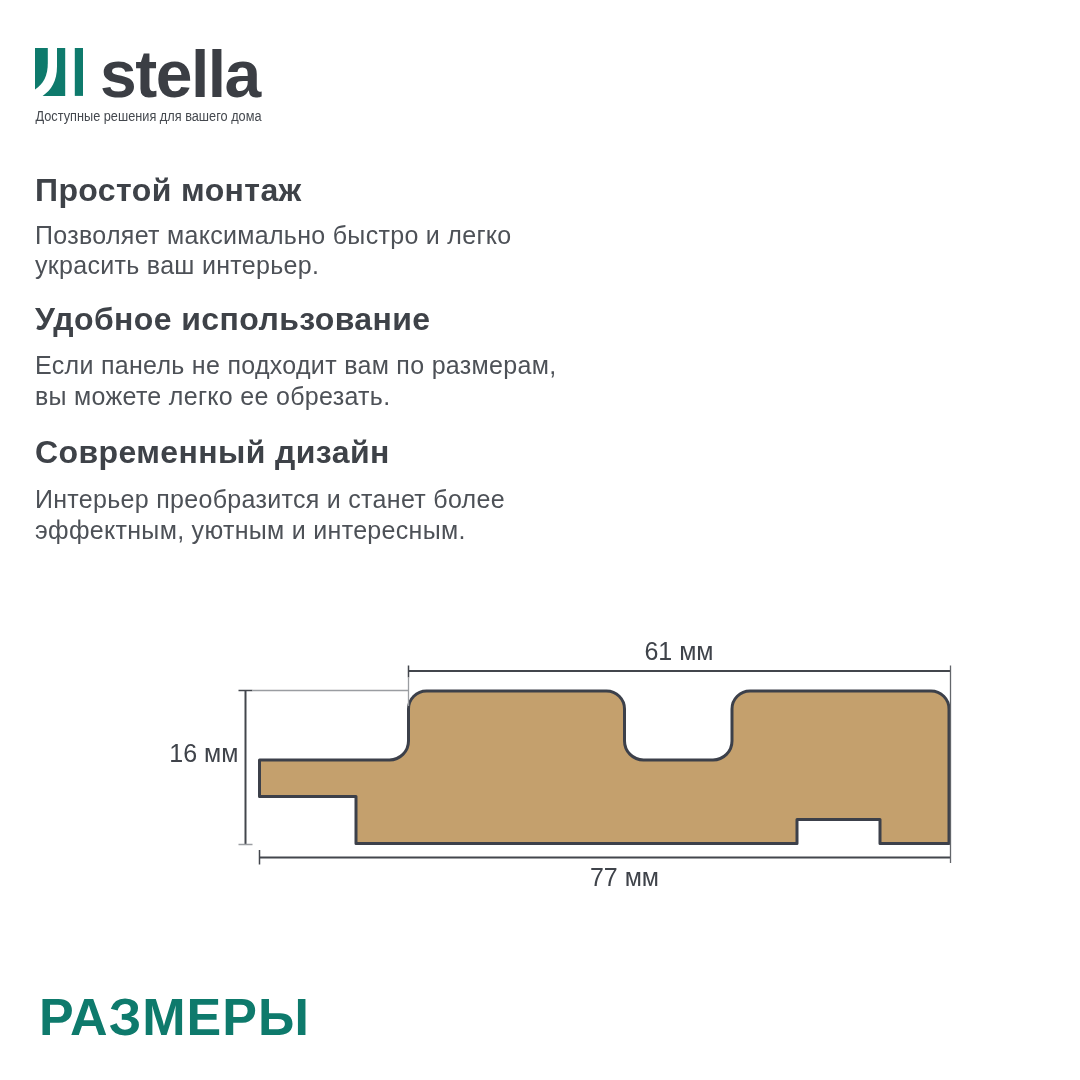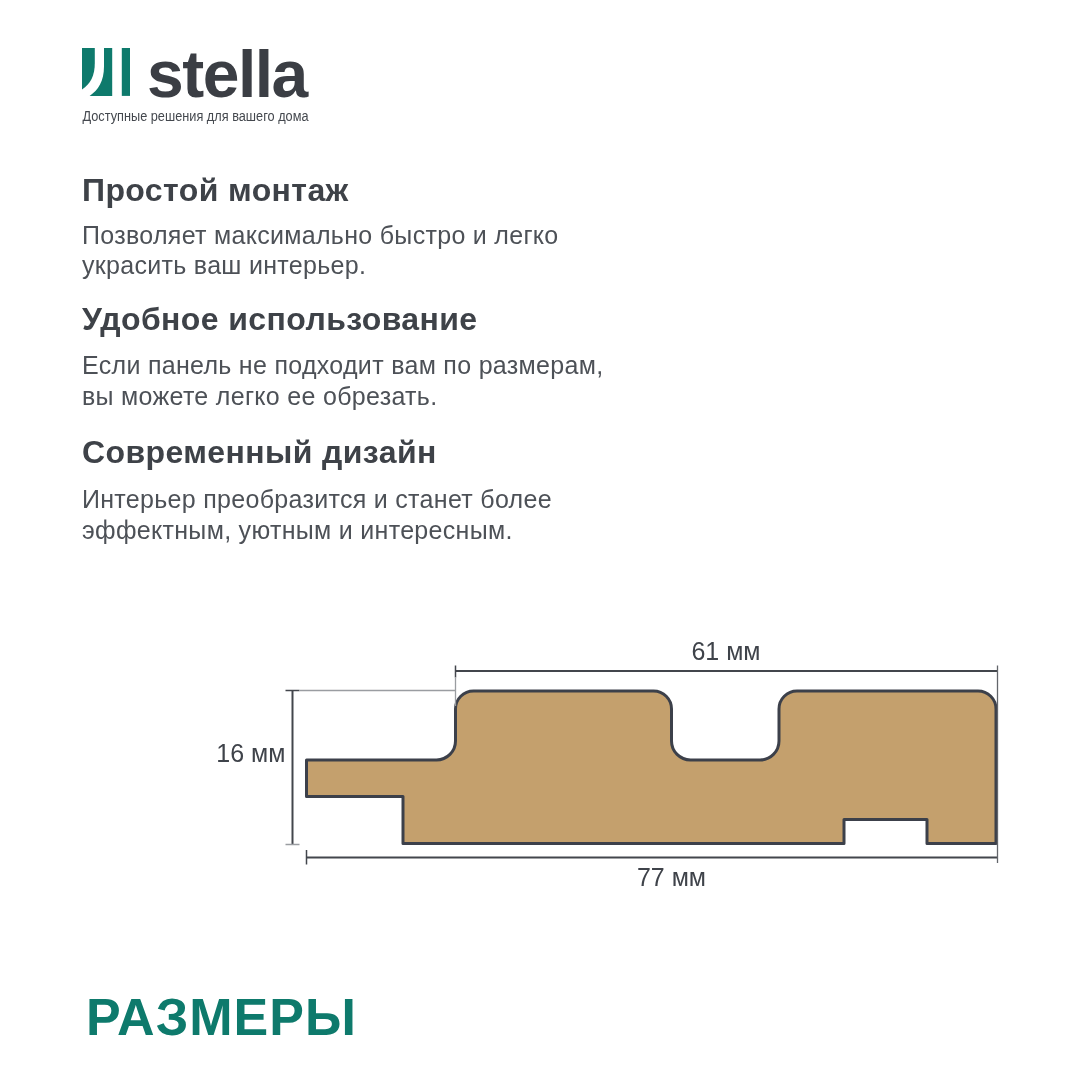--- a/index.html
+++ b/index.html
@@ -1,16 +1,16 @@
 <!DOCTYPE html>
 <html><head>
 <meta charset="utf-8">
 <style>
   html,body{margin:0;padding:0;background:#ffffff;}
-  .page{position:relative;width:997px;height:1080px;background:#ffffff;overflow:hidden;padding-left:47px;}
+  .page{position:relative;width:997px;height:1080px;background:#ffffff;overflow:hidden;}
   svg text{font-family:"Liberation Sans",sans-serif;}
 </style>
 </head>
 <body>
 <div class="page">
 <svg width="1080" height="1080" viewBox="0 0 1080 1080" xmlns="http://www.w3.org/2000/svg">
 
   <rect x="0" y="0" width="1080" height="1080" fill="#ffffff"></rect>
 
   <path d="M35,48 L47.8,48 L47.8,63 C47.8,75.5 43.5,84 35,89.6 L35,48 Z" fill="#0e7a6c"></path>

